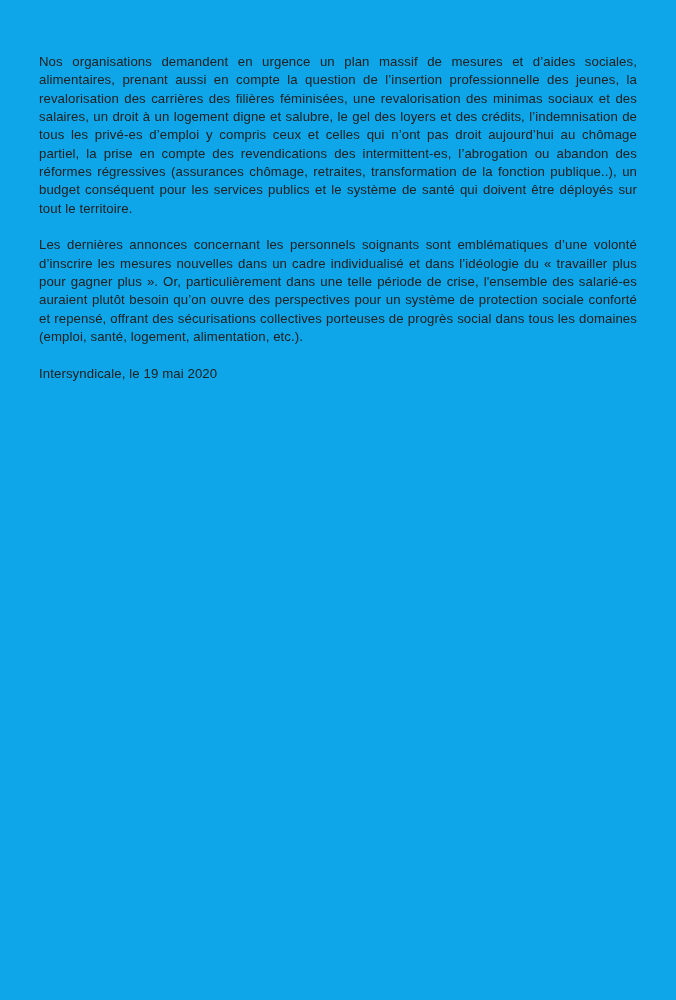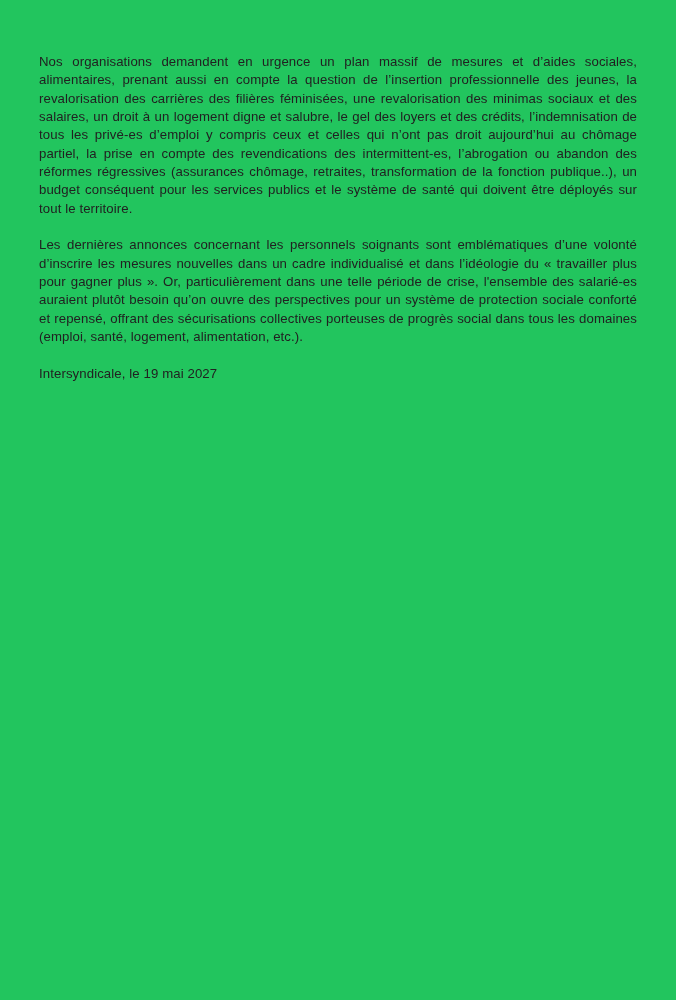--- a/index.html
+++ b/index.html
@@ -10,21 +10,21 @@
     width: 676px;
     height: 1000px;
     background: #ffffff;
     overflow: hidden;
   }
   .page {
     box-sizing: border-box;
     width: 676px;
     height: 1000px;
     padding: 53px 39px 0 39px;
-    background: #22c55e;
+    background: #0ea5e9;
     font-family: "Liberation Sans", "DejaVu Sans", sans-serif;
     color: #212121;
   }
   .page p {
     margin: 0 0 18.5px 0;
     font-size: 13.2px;
     line-height: 18.33px;
     text-align: justify;
     letter-spacing: 0.1px;
   }
@@ -32,14 +32,14 @@
     text-align: left;
     margin-top: 1px;
   }
 </style>
 </head>
 <body>
 
 <div class="page">
   <p>Nos organisations demandent en urgence un plan massif de mesures et d’aides sociales, alimentaires, prenant aussi en compte la question de l’insertion professionnelle des jeunes, la revalorisation des carrières des filières féminisées, une revalorisation des minimas sociaux et des salaires, un droit à un logement digne et salubre, le gel des loyers et des crédits, l’indemnisation de tous les privé-es d’emploi y compris ceux et celles qui n’ont pas droit aujourd’hui au chômage partiel, la prise en compte des revendications des intermittent-es, l’abrogation ou abandon des réformes régressives (assurances chômage, retraites, transformation de la fonction publique..), un budget conséquent pour les services publics et le système de santé qui doivent être déployés sur tout le territoire.</p>
   <p>Les dernières annonces concernant les personnels soignants sont emblématiques d’une volonté d’inscrire les mesures nouvelles dans un cadre individualisé et dans l’idéologie du « travailler plus pour gagner plus ». Or, particulièrement dans une telle période de crise, l'ensemble des salarié-es auraient plutôt besoin qu’on ouvre des perspectives pour un système de protection sociale conforté et repensé, offrant des sécurisations collectives porteuses de progrès social dans tous les domaines (emploi, santé, logement, alimentation, etc.).</p>
-  <p class="signature">Intersyndicale, le 19 mai 2027</p>
+  <p class="signature">Intersyndicale, le 19 mai 2020</p>
 </div>
 
 </body></html>

